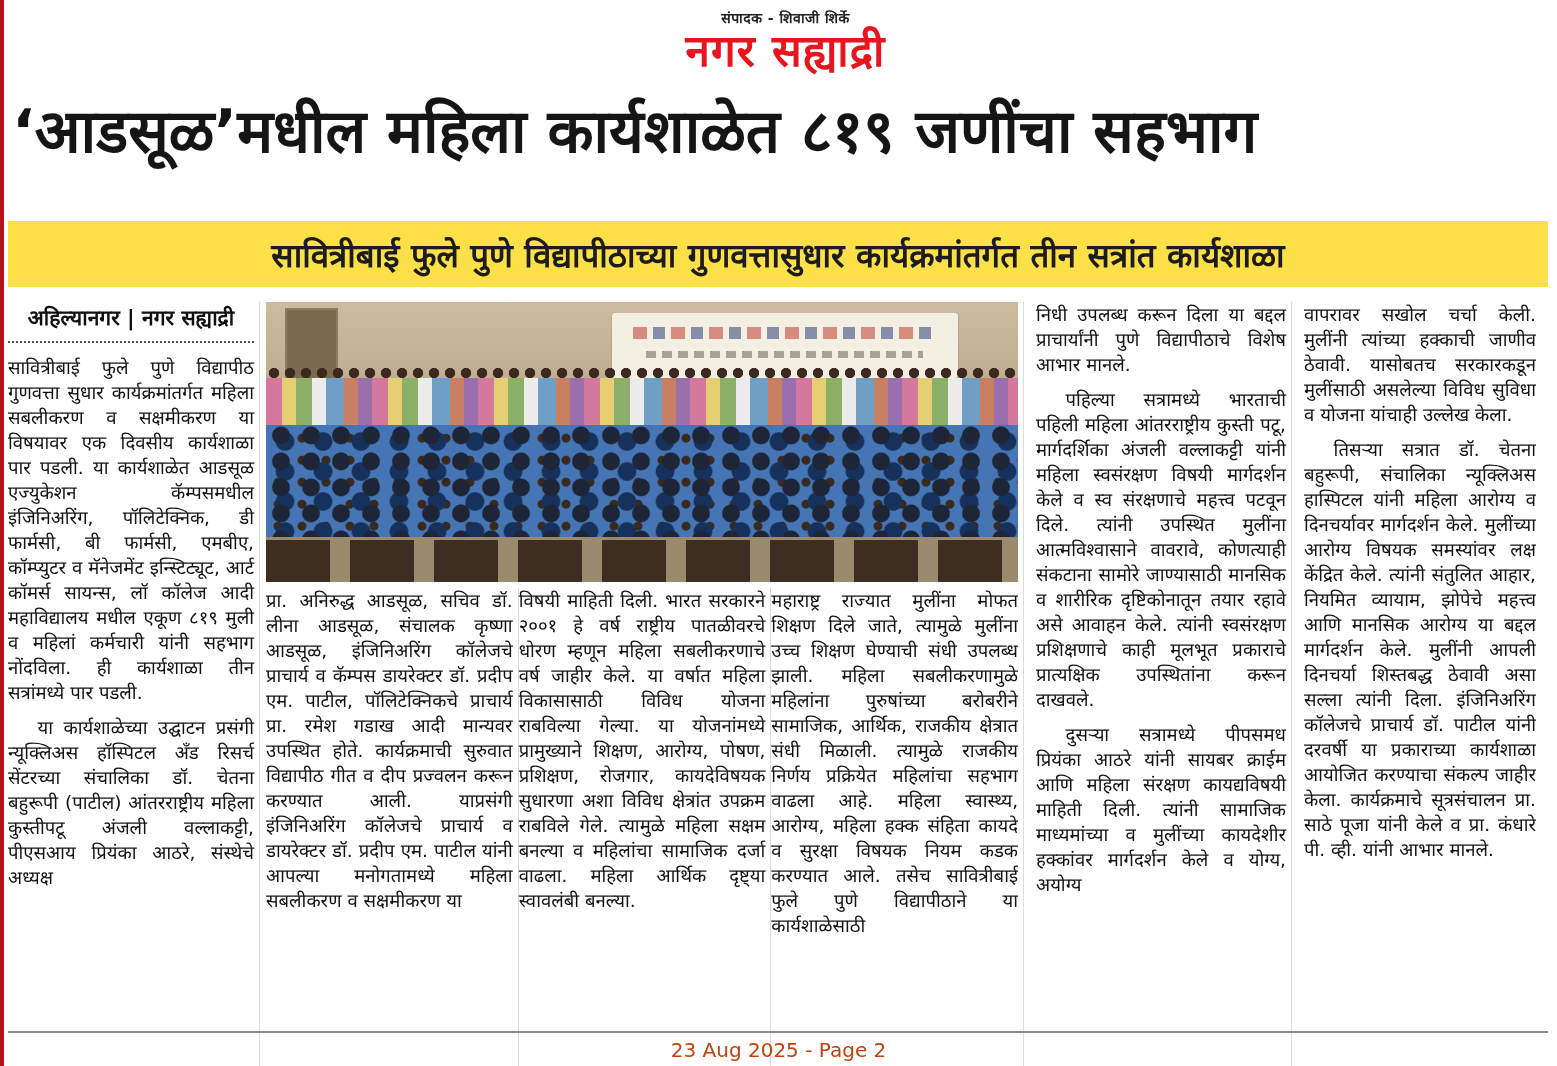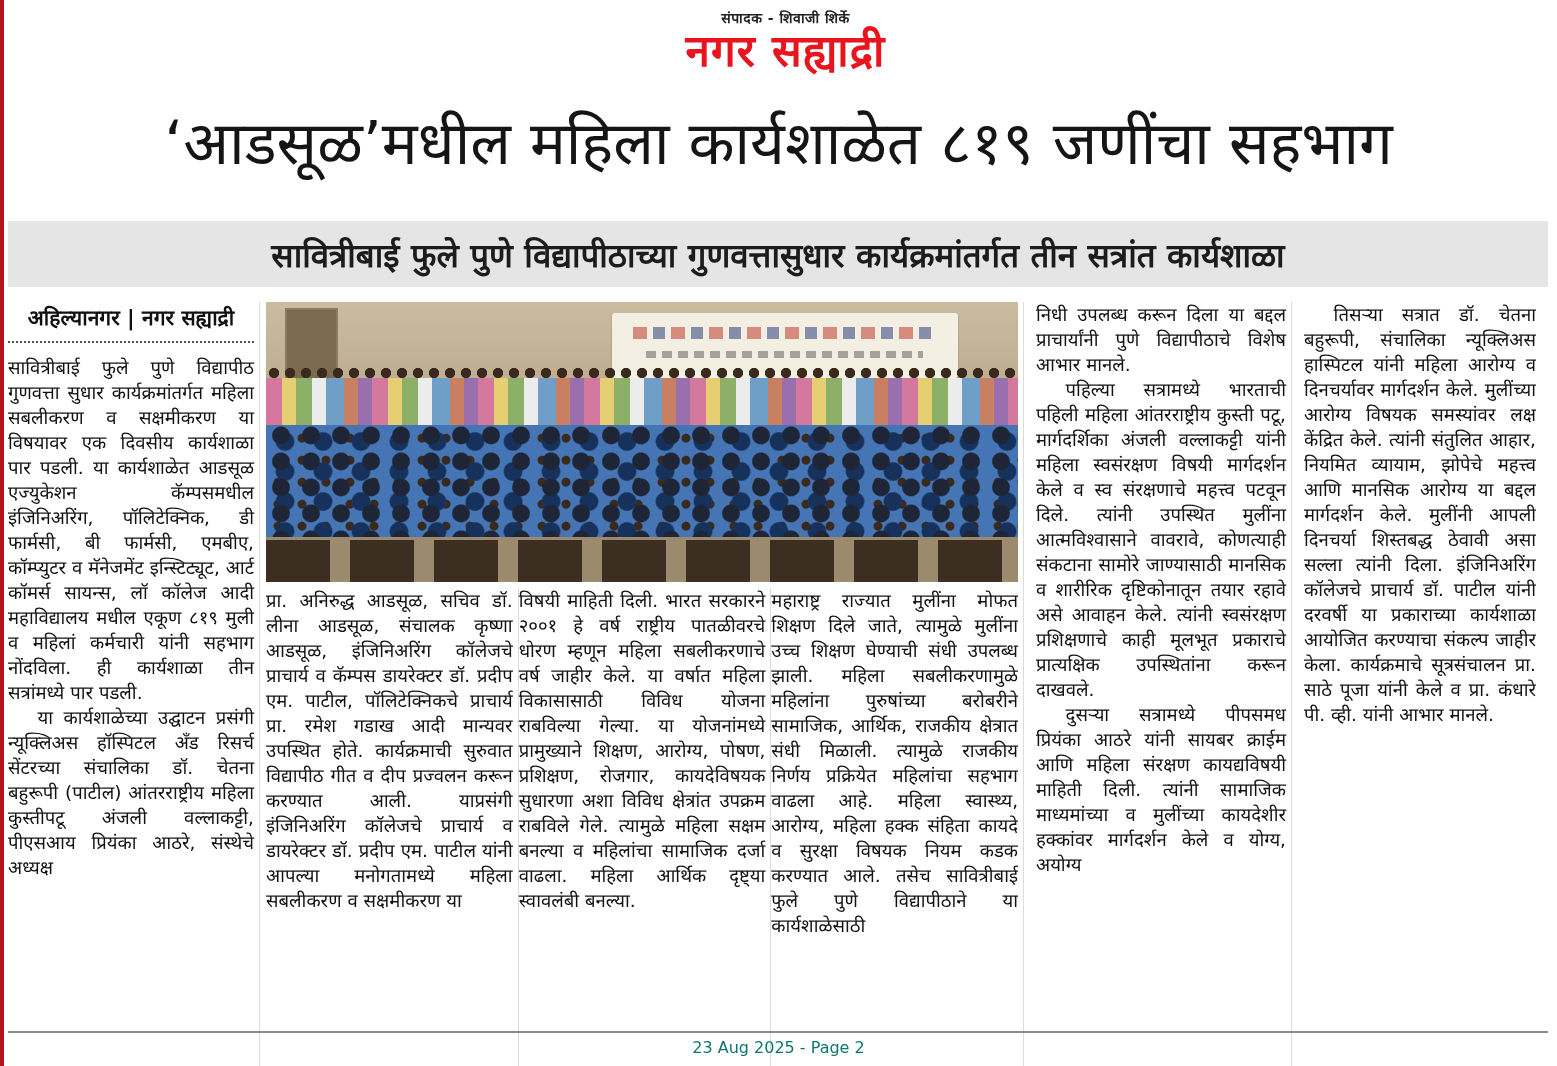--- a/index.html
+++ b/index.html
@@ -6,42 +6,42 @@
   .page{position:relative;width:1557px;height:1066px;background:#ffffff;overflow:hidden;
         font-family:"DejaVu Sans","Liberation Sans",sans-serif;color:#111;}
   .leftbar{position:absolute;left:0;top:0;width:4px;height:100%;background:#b5121b;}
 
   
   .masthead{position:absolute;top:8px;left:0;width:100%;text-align:center;padding-left:7px;}
   .editor{font-size:14px;font-weight:700;color:#222;letter-spacing:.5px;}
   .mast-title{font-size:44px;line-height:1.1;font-weight:800;color:#e8141e;letter-spacing:1px;}
 
   
-  .headline{position:absolute;top:112px;left:12px;right:12px;text-align:center;
-            font-size:60px;line-height:1.05;font-weight:400;color:#151515;}
-  .subhead{position:absolute;top:221px;left:8px;right:9px;height:66px;background:#e5e5e5;
+  .headline{position:absolute;top:100px;left:12px;right:12px;text-align:left;
+            font-size:60px;line-height:1.05;font-weight:700;color:#151515;}
+  .subhead{position:absolute;top:221px;left:8px;right:9px;height:66px;background:#fde047;
            display:flex;align-items:center;justify-content:center;
            font-size:33px;font-weight:800;color:#1c1c1c;}
 
   
   .body{position:absolute;top:302px;left:8px;right:21px;height:819px;display:flex;overflow:hidden;}
   .colblock{font-size:18.5px;line-height:25px;text-align:justify;}
   .col1{width:246px;}
   .mid{width:752px;border-left:1px solid #dcdcdc;margin-left:5px;padding-left:6px;
        display:flex;flex-direction:column;}
   .col5{width:250px;}
   .col6{flex:1;}
   .col5,.col6{border-left:1px solid #dcdcdc;margin-left:5px;padding-left:12px;}
   .midcols{flex:1;display:flex;margin-top:6px;overflow:hidden;}
   .midcol{flex:1;}
   .midcol + .midcol{border-left:1px solid #dcdcdc;margin-left:5px;}
   .byline{font-weight:800;font-size:21px;text-align:center;padding:4px 0 10px 0;
           border-bottom:2px dotted #555;margin-bottom:12px;}
   .para{margin:0;}
-  .para.indent{text-indent:1.6em;}
+  .para.indent{text-indent:1.6em;margin-top:10px;}
 
   
   .photo{position:relative;height:280px;background:#b3a186;overflow:hidden;}
   .ph-wall{position:absolute;left:0;top:0;right:0;height:52%;
            background:linear-gradient(180deg,#cbbc9f,#b3a186);}
   .ph-door{position:absolute;left:2.5%;top:2%;width:6.5%;height:52%;
            background:#7c6a4f;border:2px solid #8d7b5e;}
   .ph-banner{position:absolute;left:46%;top:4%;width:46%;height:23%;
              background:#f3efe2;border-radius:3px;box-shadow:0 1px 2px rgba(0,0,0,.25);}
   .ph-banner::before{content:"";position:absolute;left:6%;top:22%;width:88%;height:18%;opacity:.55;
@@ -59,21 +59,21 @@
       radial-gradient(circle at 50% 55%,#16325c 34%,transparent 40%),
       radial-gradient(circle at 50% 60%,#3a2a1e 22%,transparent 28%);
     background-size:30px 26px,38px 30px,24px 22px;}
   .ph-floor{position:absolute;left:0;bottom:0;width:100%;height:16%;background:#9c8a6e;}
   .ph-chairs{position:absolute;left:0;bottom:0;width:100%;height:15%;
     background:repeating-linear-gradient(90deg,#3c2f21 0 64px,rgba(0,0,0,0) 64px 84px);}
 
   
   .bottomrule{position:absolute;left:8px;right:9px;top:1031px;border-top:2px solid #8a8a8a;}
   .footer{position:absolute;top:1038px;left:0;width:100%;text-align:center;
-          font-size:16px;color:#0f766e;}
+          font-size:20px;color:#c2410c;}
 </style>
 </head>
 <body>
 
 <div class="page">
   <div class="leftbar"></div>
 
   <div class="masthead">
     <div class="editor">संपादक - शिवाजी शिर्के</div>
     <div class="mast-title">नगर सह्याद्री</div>
@@ -116,20 +116,21 @@
       </div>
     </div>
 
     <div class="colblock col5">
       <p class="para">निधी उपलब्ध करून दिला या बद्दल प्राचार्यांनी पुणे विद्यापीठाचे विशेष आभार मानले.</p>
       <p class="para indent">पहिल्या सत्रामध्ये भारताची पहिली महिला आंतरराष्ट्रीय कुस्ती पटू, मार्गदर्शिका अंजली वल्लाकट्टी यांनी महिला स्वसंरक्षण विषयी मार्गदर्शन केले व स्व संरक्षणाचे महत्त्व पटवून दिले. त्यांनी उपस्थित मुलींना आत्मविश्वासाने वावरावे, कोणत्याही संकटाना सामोरे जाण्यासाठी मानसिक व शारीरिक दृष्टिकोनातून तयार रहावे असे आवाहन केले. त्यांनी स्वसंरक्षण प्रशिक्षणाचे काही मूलभूत प्रकाराचे प्रात्यक्षिक उपस्थितांना करून दाखवले.</p>
       <p class="para indent">दुसऱ्या सत्रामध्ये पीपसमध प्रियंका आठरे यांनी सायबर क्राईम आणि महिला संरक्षण कायद्यविषयी माहिती दिली. त्यांनी सामाजिक माध्यमांच्या व मुलींच्या कायदेशीर हक्कांवर मार्गदर्शन केले व योग्य, अयोग्य</p>
     </div>
 
     <div class="colblock col6">
+      <p class="para">वापरावर सखोल चर्चा केली. मुलींनी त्यांच्या हक्काची जाणीव ठेवावी. यासोबतच सरकारकडून मुलींसाठी असलेल्या विविध सुविधा व योजना यांचाही उल्लेख केला.</p>
       <p class="para indent">तिसऱ्या सत्रात डॉ. चेतना बहुरूपी, संचालिका न्यूक्लिअस हास्पिटल यांनी महिला आरोग्य व दिनचर्यावर मार्गदर्शन केले. मुलींच्या आरोग्य विषयक समस्यांवर लक्ष केंद्रित केले. त्यांनी संतुलित आहार, नियमित व्यायाम, झोपेचे महत्त्व आणि मानसिक आरोग्य या बद्दल मार्गदर्शन केले. मुलींनी आपली दिनचर्या शिस्तबद्ध ठेवावी असा सल्ला त्यांनी दिला. इंजिनिअरिंग कॉलेजचे प्राचार्य डॉ. पाटील यांनी दरवर्षी या प्रकाराच्या कार्यशाळा आयोजित करण्याचा संकल्प जाहीर केला. कार्यक्रमाचे सूत्रसंचालन प्रा. साठे पूजा यांनी केले व प्रा. कंधारे पी. व्ही. यांनी आभार मानले.</p>
     </div>
 
   </div>
 
   <div class="bottomrule"></div>
   <div class="footer">23 Aug 2025 - Page 2</div>
 </div>
 
 </body></html>

